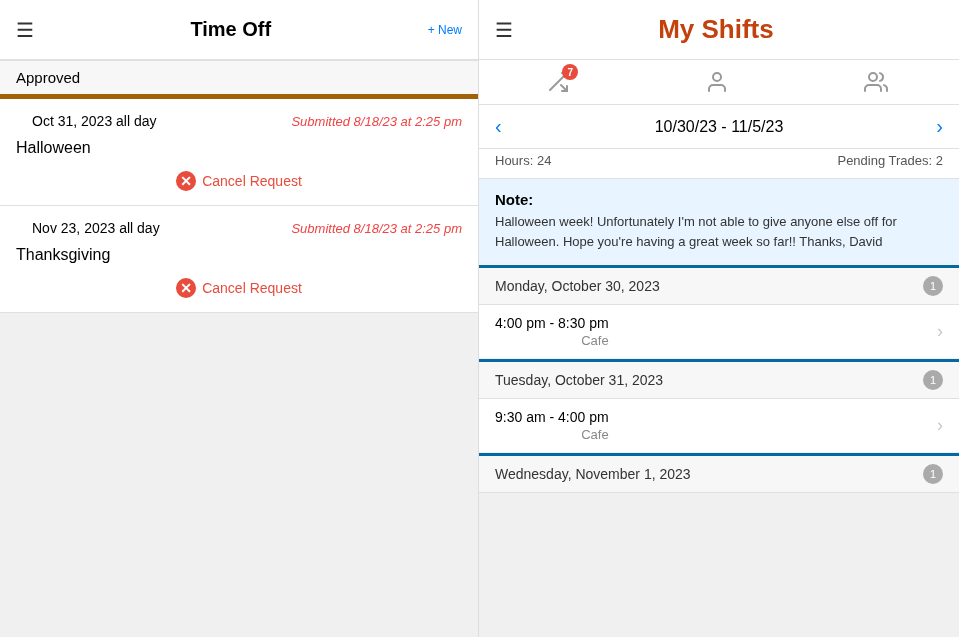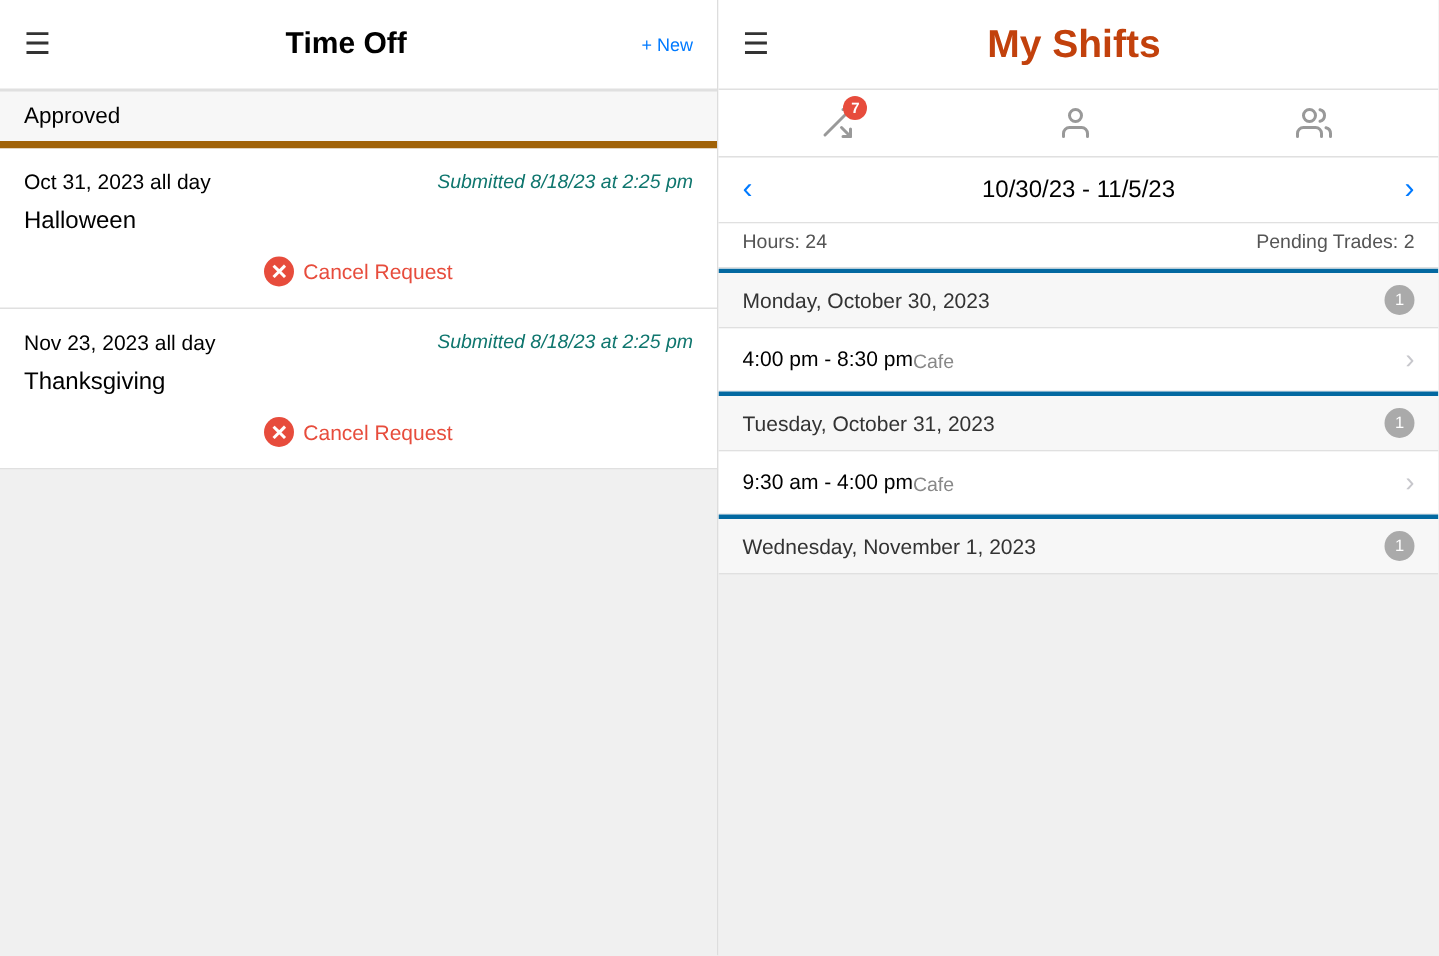--- a/index.html
+++ b/index.html
@@ -62,32 +62,32 @@
 
     .card {
       background: #fff;
       margin: 0;
       border-bottom: 1px solid #e0e0e0;
     }
 
     .card-top {
       display: flex;
       justify-content: space-between;
-      align-items: flex-start;
-      padding: 14px 16px 6px 16px;
+      align-items: flex-end;
+      padding: 14px 16px 6px 32px;
     }
 
     .card-date {
       font-size: 14px;
       color: #000;
     }
 
     .card-submitted {
       font-size: 13px;
-      color: #0f766e;
+      color: #ef4444;
       font-style: italic;
     }
 
     .card-name {
       padding: 4px 16px 8px 16px;
       font-size: 16px;
       color: #000;
       font-weight: 400;
     }
 
@@ -280,21 +280,21 @@
       padding: 10px 16px;
       display: flex;
       justify-content: space-between;
       align-items: center;
       border-bottom: 1px solid #f0f0f0;
       cursor: pointer;
     }
 
     .shift-info {
       display: flex;
-      flex-direction: row;
+      flex-direction: column;
       text-align: right;
     }
 
     .shift-time {
       font-size: 14px;
       color: #000;
       font-weight: 400;
     }
 
     .shift-location {
@@ -396,20 +396,24 @@
     <span class="nav-arrow">‹</span>
     <span class="date-range">10/30/23 - 11/5/23</span>
     <span class="nav-arrow">›</span>
   </div>
 
   <div class="hours-row">
     <span class="hours-label">Hours: 24</span>
     <span class="hours-label">Pending Trades: 2</span>
   </div>
 
+  <div class="note-section">
+    <div class="note-label">Note:</div>
+    <div class="note-text">Halloween week! Unfortunately I'm not able to give anyone else off for Halloween. Hope you're having a great week so far!! Thanks, David</div>
+  </div>
 
   <div class="shifts-list">
 
     <div class="day-header">
       <span class="day-label">Monday, October 30, 2023</span>
       <span class="day-count">1</span>
     </div>
     <div class="shift-item">
       <div class="shift-info">
         <span class="shift-time">4:00 pm - 8:30 pm</span>

